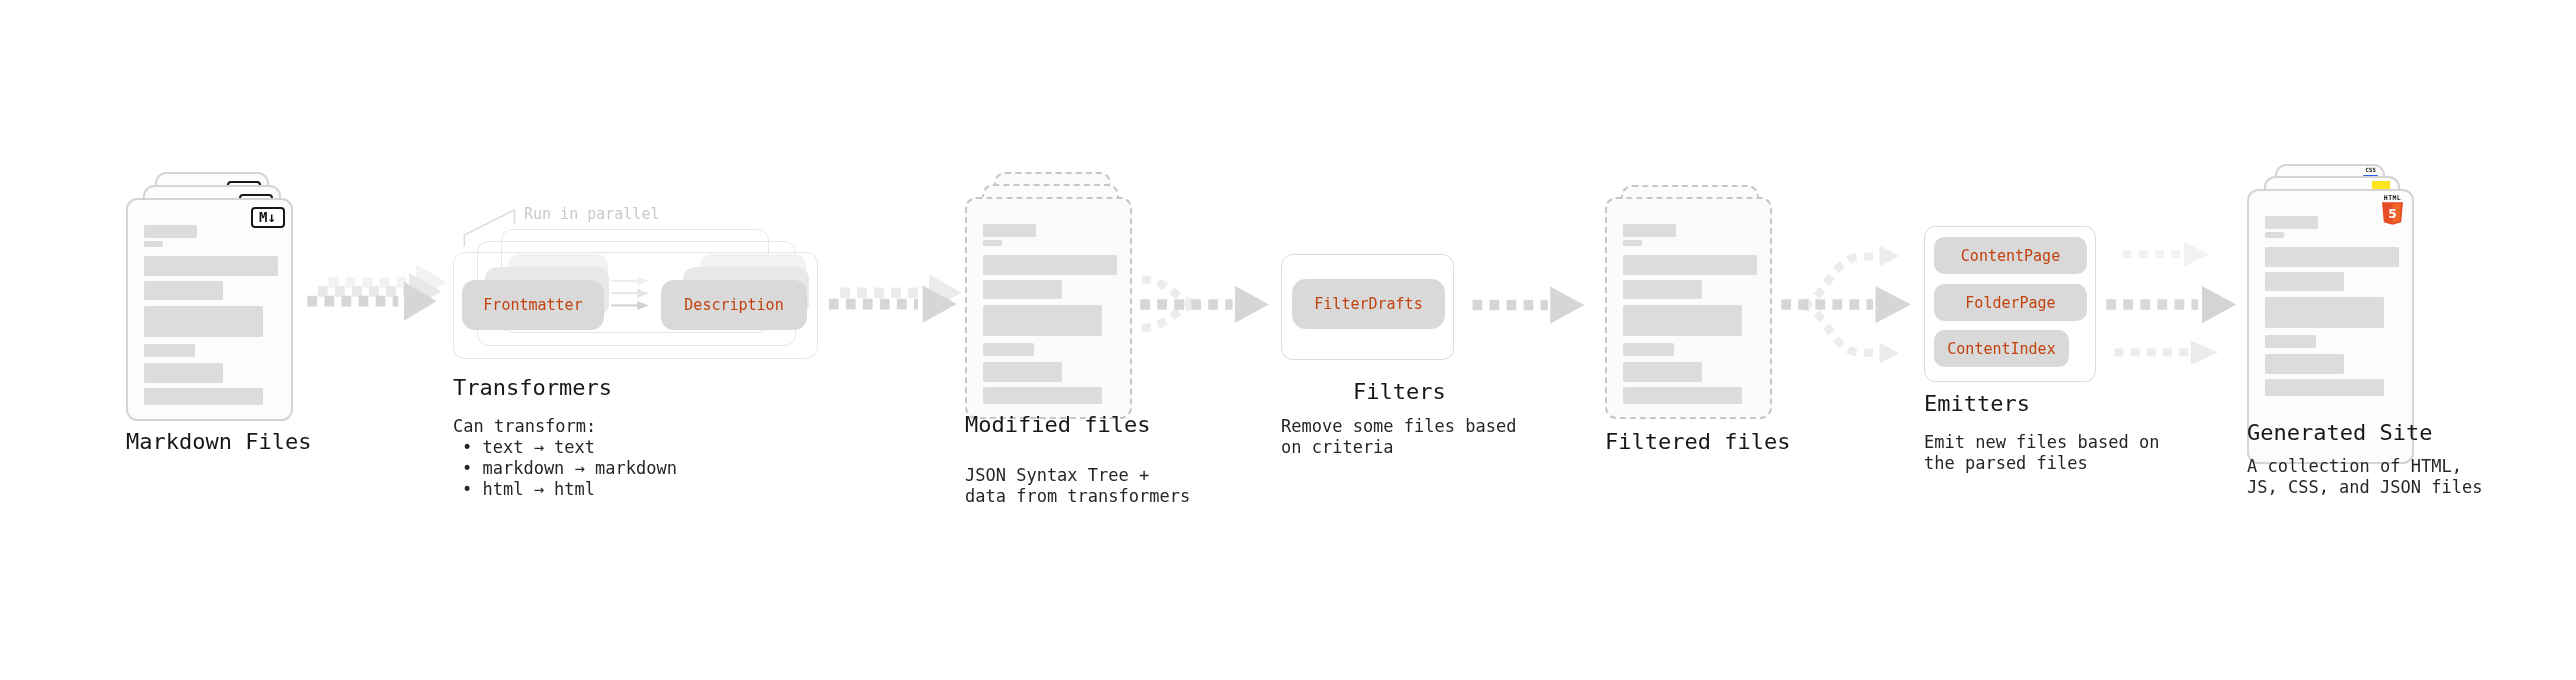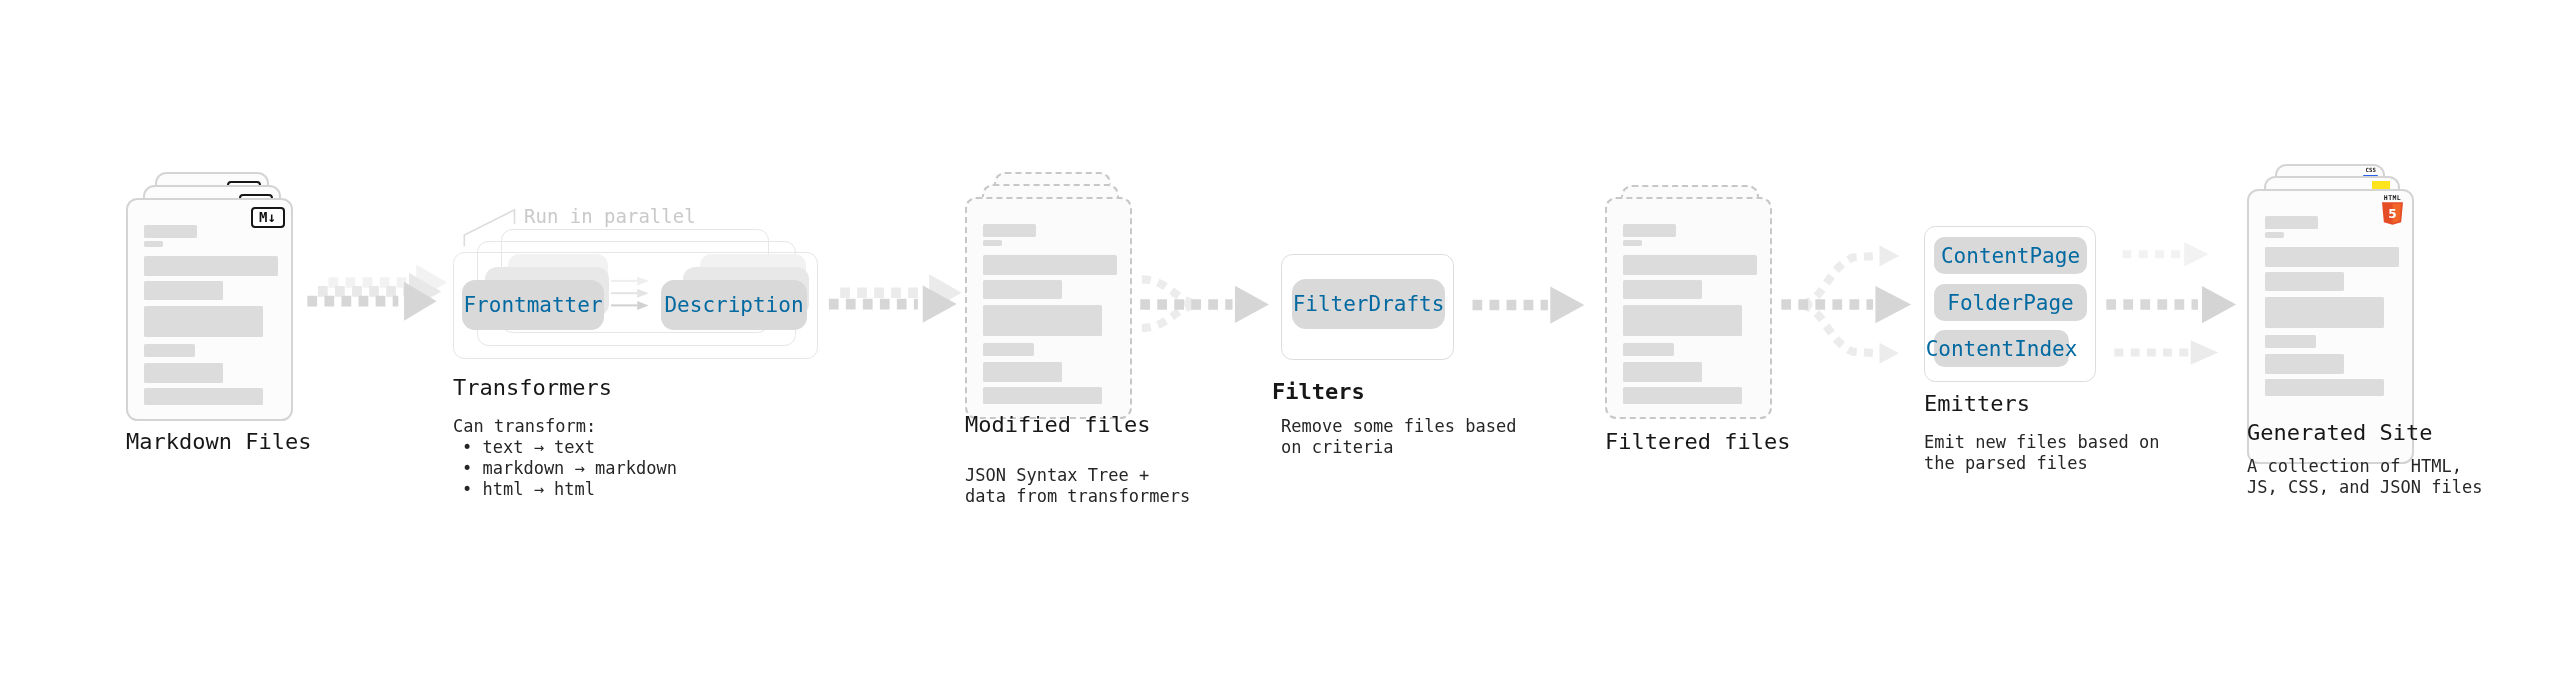--- a/index.html
+++ b/index.html
@@ -7,24 +7,24 @@
     width:2576px;height:681px;position:relative;overflow:hidden;background:#ffffff;
     font-family:"DejaVu Sans Mono","Liberation Mono",monospace;
   }
   
   .doc-card{position:absolute;background:#fcfcfc;border:2px solid #d4d4d4;border-radius:11.4px;box-sizing:border-box;}
   .doc-card.dashed{border:2px dashed #c7c7c7;background:#fbfbfb;}
   .skel{position:absolute;background:#dcdcdc;border-radius:1.6px;}
   
   .stage-label{position:absolute;font-size:22px;color:#171717;white-space:pre;}
   .cap{position:absolute;font-size:17px;color:#262626;white-space:pre;}
-  .annotation{position:absolute;font-size:19px;color:#c9c9c9;white-space:pre;}
+  .annotation{position:absolute;font-size:15px;color:#c9c9c9;white-space:pre;}
   
   .chip{position:absolute;background:#d9d9d9;border-radius:13px;box-sizing:border-box;
-        display:flex;align-items:center;justify-content:center;font-size:21px;color:#0369a1;white-space:pre;}
+        display:flex;align-items:center;justify-content:center;font-size:15px;color:#c2410c;white-space:pre;}
   .chip.ghost1{background:#e8e8e8;}
   .chip.ghost2{background:#f2f2f2;}
   .outline{position:absolute;border:1.6px solid #e6e6e6;border-radius:11.4px;background:transparent;box-sizing:border-box;}
   .panel{position:absolute;background:#ffffff;border:1.6px solid #dcdcdc;border-radius:11.4px;box-sizing:border-box;}
   
   .md-badge{position:absolute;right:6.5px;top:7.3px;width:34px;height:20.3px;background:#ffffff;
             border:2.4px solid #161616;border-radius:4.1px;display:flex;align-items:center;justify-content:center;
             font-size:14px;font-weight:bold;color:#111;box-sizing:border-box;}
   
   .css-badge{position:absolute;right:4.1px;top:2.4px;width:16.3px;text-align:center;}
@@ -136,21 +136,21 @@
 <svg style="left:1132px;top:264px;" width="146" height="85" viewBox="0 0 180 105">
   <path d="M 12,19 C 44,19 54,45 79,49" fill="none" stroke="#ececec" stroke-width="10" stroke-dasharray="11 9"></path>
   <path d="M 12,79 C 44,79 54,53 79,51" fill="none" stroke="#ececec" stroke-width="10" stroke-dasharray="11 9"></path>
   <line x1="10" y1="50" x2="124" y2="50" stroke="#d6d6d6" stroke-width="13" stroke-dasharray="12 9"></line>
   <polygon points="127,27 169,50 127,73" fill="#d6d6d6"></polygon>
 </svg>
 
 <div>
   <div class="panel" style="left:1281px;top:254px;width:173px;height:106px;"></div>
   <div class="chip" style="left:1292px;top:279px;width:153px;height:50px;border-radius:14px;text-align:right;">FilterDrafts</div>
-  <div class="stage-label" style="left:1272px;top:379px;font-weight:bold;">Filters</div>
+  <div class="stage-label" style="left:1353px;top:379px;">Filters</div>
   <div class="cap" style="left:1281px;top:416px;">Remove some files based</div>
   <div class="cap" style="left:1281px;top:437px;">on criteria</div>
 </div>
 
 <svg style="left:1461px;top:267px;" width="130" height="77" viewBox="0 0 160 95">
   <line x1="14" y1="47" x2="107" y2="47" stroke="#d6d6d6" stroke-width="13" stroke-dasharray="12 9"></line>
   <polygon points="110,24 152,47 110,70" fill="#d6d6d6"></polygon>
 </svg>
 
 <div>

